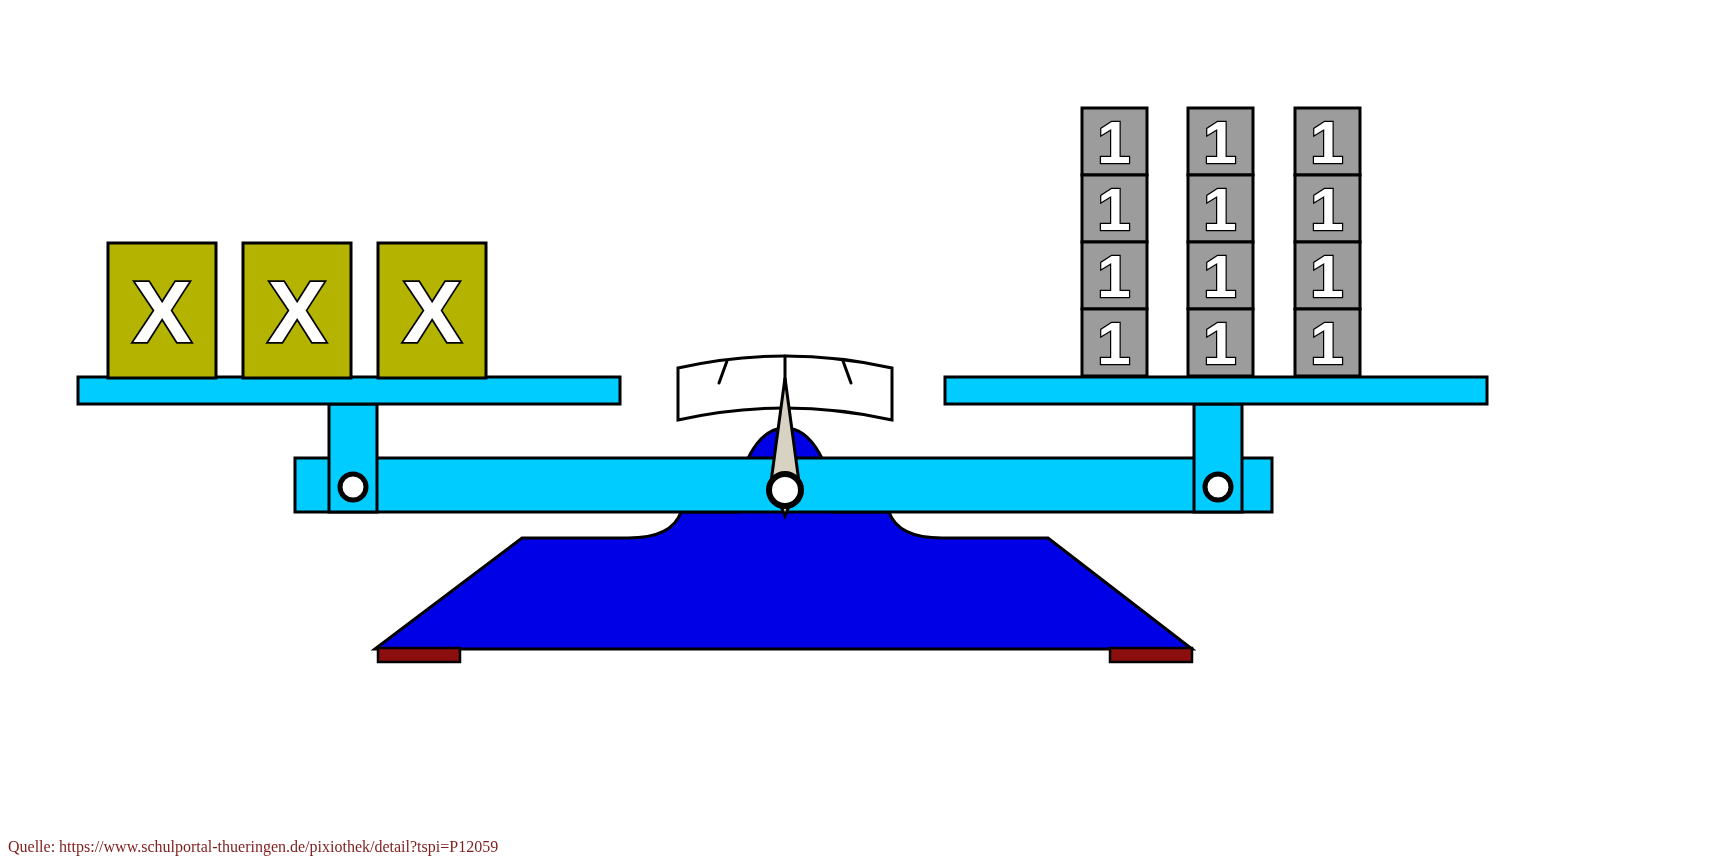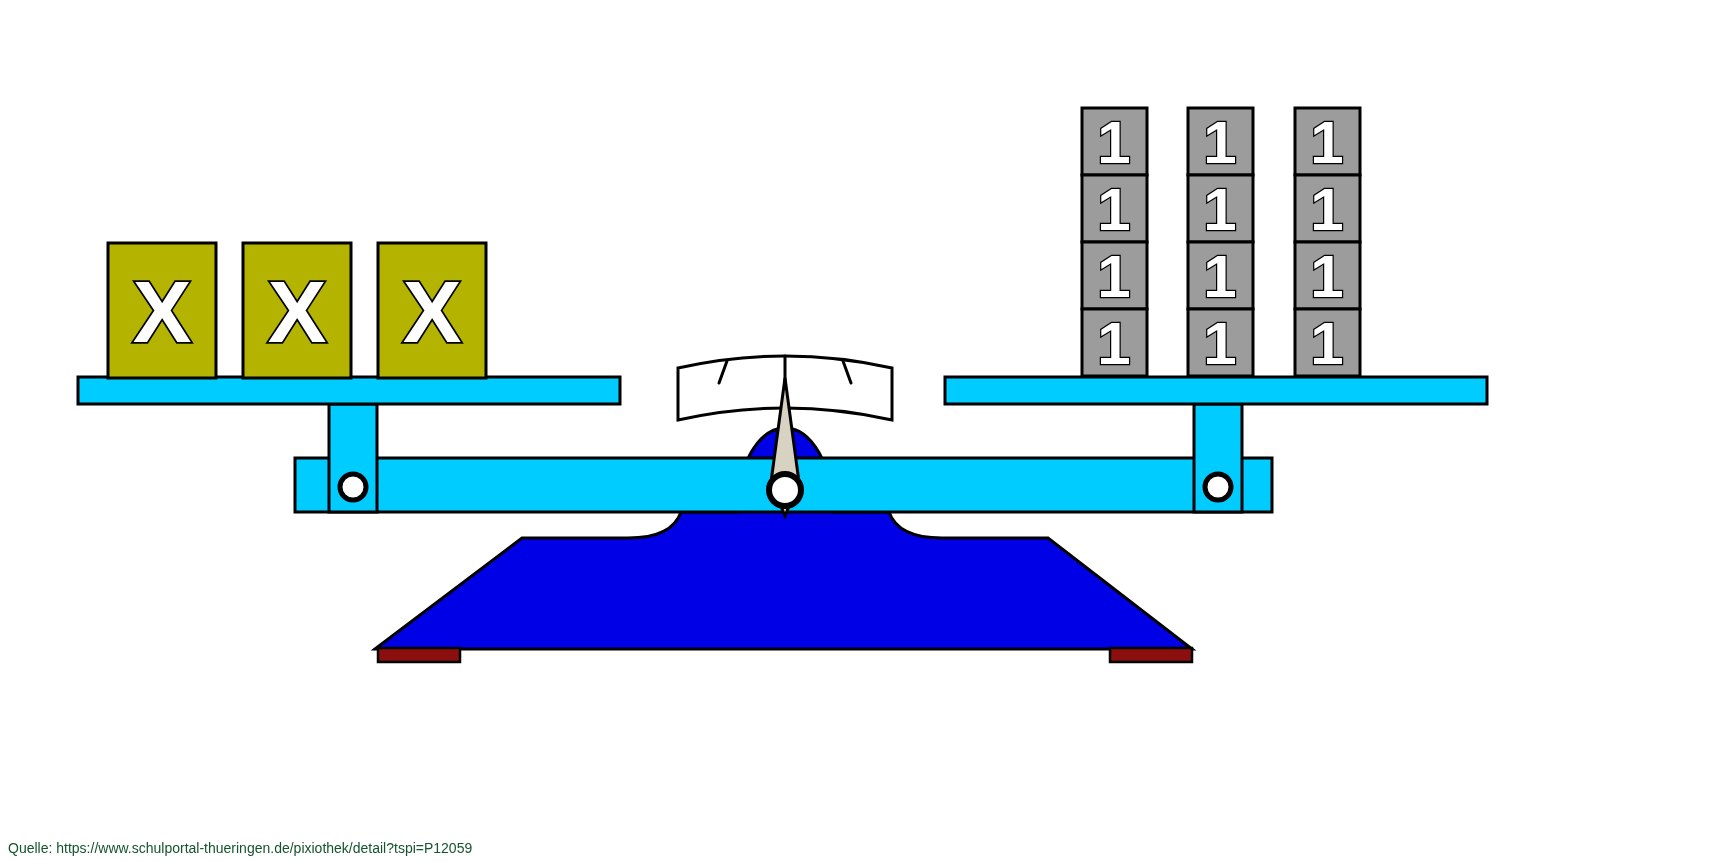--- a/index.html
+++ b/index.html
@@ -51,23 +51,23 @@
     fill: #ffffff;
     stroke: #000000;
     stroke-width: 2.5;
     paint-order: stroke;
     text-anchor: middle;
   }
   .source-caption {
     position: absolute;
     left: 8px;
     bottom: 6px;
-    font-family: Liberation Sans, sans-serif;
-    font-size: 14px;
-    color: #14532d;
+    font-family: Liberation Serif, serif;
+    font-size: 16px;
+    color: #7f1d1d;
     white-space: nowrap;
   }
 </style>
 </head>
 <body>
 
 <div class="stage">
 
   <svg class="scale-svg" viewBox="0 0 1734 862">
 

